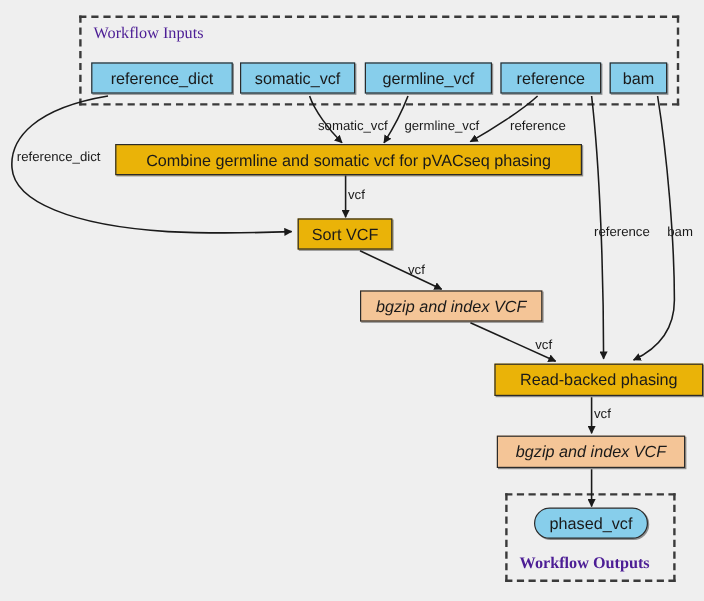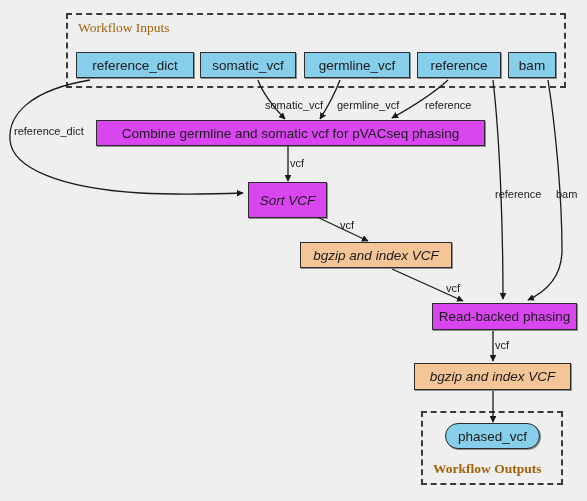--- a/index.html
+++ b/index.html
@@ -17,34 +17,34 @@
     position:absolute;
     box-sizing:border-box;
     border:1px solid #2b2b2b;
     display:flex;align-items:center;justify-content:center;
     font-size:13.5px;
     color:#1a1a1a;
     white-space:nowrap;
     box-shadow:1px 1px 0 rgba(60,60,60,.55);
   }
   .node.input{background:#87ceeb;}
-  .node.step{background:#d946ef;}
+  .node.step{background:#eab308;}
   .node.bgzip{background:#f4c597;font-style:italic;}
 
   .group{
     position:absolute;
     box-sizing:border-box;
     border:2px dashed #3a3a3a;
     background:transparent;
   }
   .group-label{
     position:absolute;
     font-family:"Liberation Serif",serif;
     font-size:13.5px;
-    color:#a16207;
+    color:#4c1d95;
     white-space:nowrap;
   }
   .elabel{
     position:absolute;
     font-size:11px;
     color:#1a1a1a;
     white-space:nowrap;
     background:transparent;
   }
 </style>
@@ -104,29 +104,29 @@
     <span>reference</span>
   </div>
   <div class="node input" style="left:508px;top:52px;width:48px;height:26px;">
     <span>bam</span>
   </div>
 
   <div class="node step" style="left:96px;top:120px;width:389px;height:26px;">
     <span>Combine germline and somatic vcf for pVACseq phasing</span>
   </div>
 
-  <div class="node step" style="left:248px;top:182px;width:79px;height:36px;font-style:italic;">
+  <div class="node step" style="left:248px;top:182px;width:79px;height:26px;">
     <span>Sort VCF</span>
   </div>
 
   <div class="node bgzip" style="left:300px;top:242px;width:152px;height:26px;">
     <span>bgzip and index VCF</span>
   </div>
 
-  <div class="node step" style="left:432px;top:303px;width:145px;height:27px;">
+  <div class="node step" style="left:412px;top:303px;width:174px;height:27px;">
     <span>Read-backed phasing</span>
   </div>
 
   <div class="node bgzip" style="left:414px;top:363px;width:157px;height:27px;">
     <span>bgzip and index VCF</span>
   </div>
 
   <div class="node input" style="left:445px;top:423px;width:95px;height:26px;border-radius:13px;">
     <span>phased_vcf</span>
   </div>

